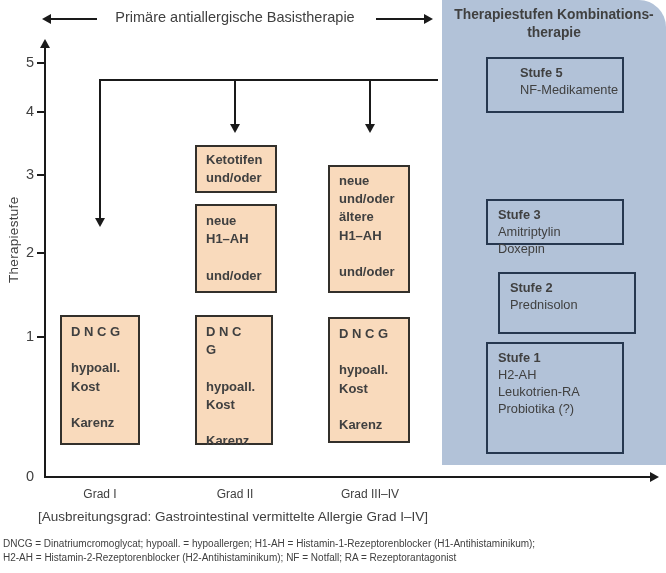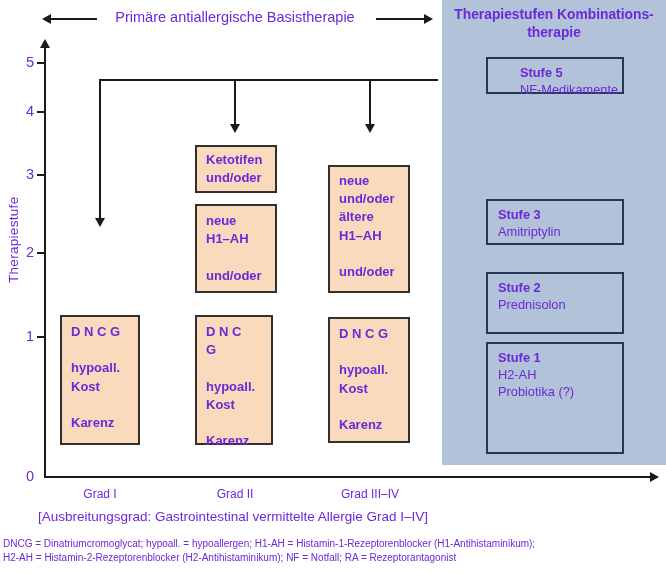--- a/index.html
+++ b/index.html
@@ -3,21 +3,22 @@
 <meta charset="utf-8">
 <style>
   * { margin: 0; padding: 0; box-sizing: border-box; }
   body { font-family: "Liberation Sans", "DejaVu Sans", sans-serif; background: #fff; }
   #figure {
     position: relative;
     width: 666px;
     height: 573px;
     background: #fff;
     overflow: hidden;
-    color: #6d28d9;
+    color: #404040;
+    border-radius: 27px;
   }
   .line-h { position: absolute; height: 2px; background: #1a1a1a; }
   .line-v { position: absolute; width: 2px; background: #1a1a1a; }
   .ah-down { position: absolute; width: 0; height: 0;
     border-left: 5px solid transparent; border-right: 5px solid transparent;
     border-top: 9px solid #1a1a1a; }
   .ah-up { position: absolute; width: 0; height: 0;
     border-left: 5px solid transparent; border-right: 5px solid transparent;
     border-bottom: 9px solid #1a1a1a; }
   .ah-left { position: absolute; width: 0; height: 0;
@@ -65,35 +66,37 @@
   <div class="line-h" style="left:49px; top:18px; width:48px;"></div>
   <div class="banner-label">Primäre antiallergische Basistherapie</div>
   <div class="line-h" style="left:376px; top:18px; width:48px;"></div>
   <div class="ah-right" style="left:424px; top:14px;"></div>
 
   <div class="panel">
     <div class="panel-title">
       <div>Therapiestufen Kombinations-</div>
       <div>therapie</div>
     </div>
-    <div class="sbox" style="top:57px; height:37px;padding-left:32px;">
+    <div class="sbox" style="top:57px; height:56px;padding-left:32px;">
       <div class="slabel">Stufe 5</div>
       <div>NF-Medikamente</div>
     </div>
     <div class="sbox" style="top:199px; height:46px;">
       <div class="slabel">Stufe 3</div>
       <div>Amitriptylin</div>
+      <div>Doxepin</div>
     </div>
-    <div class="sbox" style="top:272px; height:62px;">
+    <div class="sbox" style="top:272px; height:62px;margin-left:12px;">
       <div class="slabel">Stufe 2</div>
       <div>Prednisolon</div>
     </div>
     <div class="sbox" style="top:342px; height:112px;">
       <div class="slabel">Stufe 1</div>
       <div>H2-AH</div>
+      <div>Leukotrien-RA</div>
       <div>Probiotika (?)</div>
     </div>
   </div>
 
   <div class="line-v" style="left:44px; top:47px; height:431px;"></div>
   <div class="ah-up" style="left:40px; top:39px;"></div>
   <div class="yaxis-title">Therapiestufe</div>
 
   <div class="tick" style="top:62px;"></div>
   <div class="tick-label" style="top:54px;">5</div>

